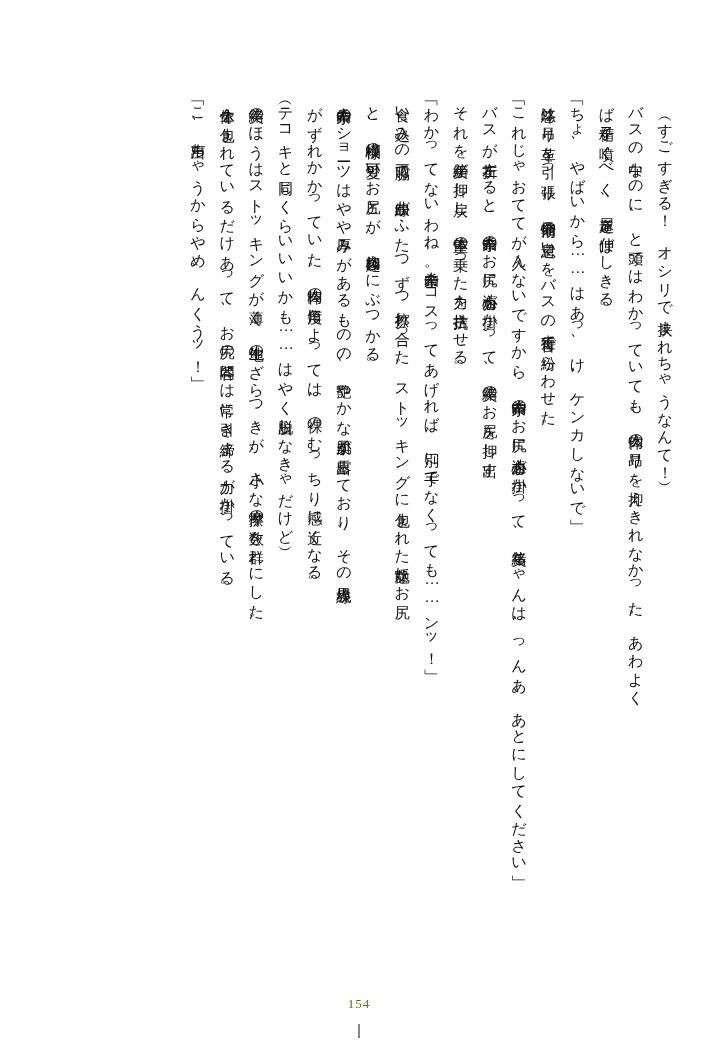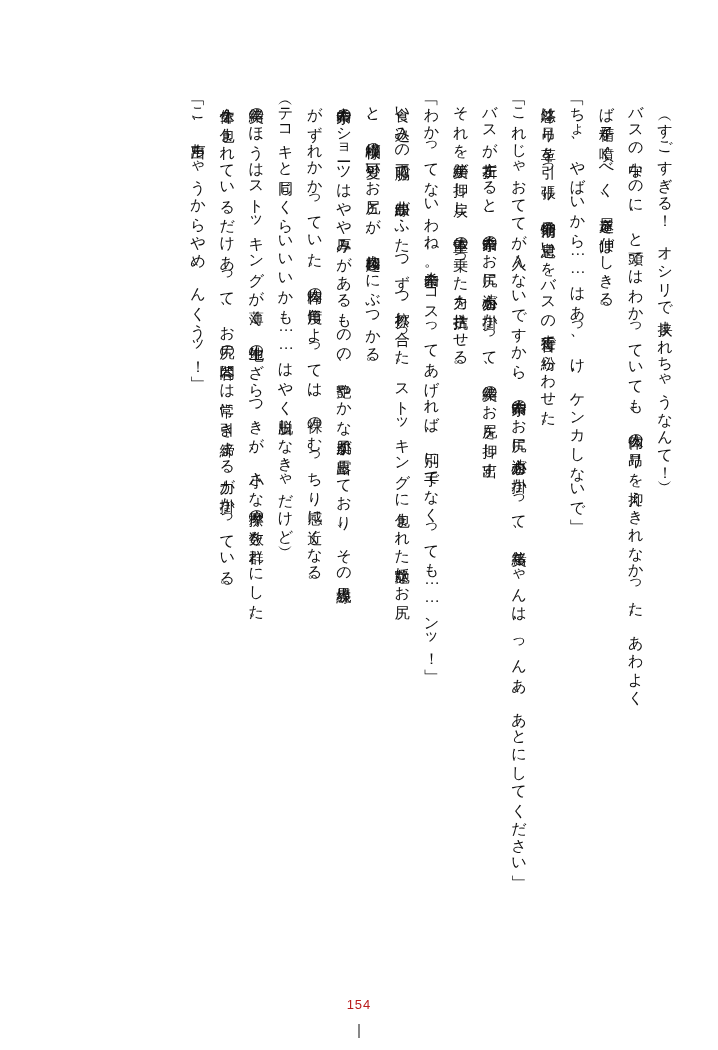--- a/index.html
+++ b/index.html
@@ -46,22 +46,22 @@
   .indent {
     padding-top: 16px;
   }
   .page-number {
     position: absolute;
     bottom: 38px;
     left: 0;
     right: 0;
     text-align: center;
     font-size: 13px;
-    font-family: Liberation Sans, sans-serif;
-    color: #b91c1c;
+    font-family: Liberation Serif, serif;
+    color: #4d7c0f;
     letter-spacing: 1px;
   }
   .gutter-mark {
     position: absolute;
     bottom: 12px;
     left: 50%;
     transform: translateX(-50%);
     width: 1px;
     height: 14px;
     background: #111111;

